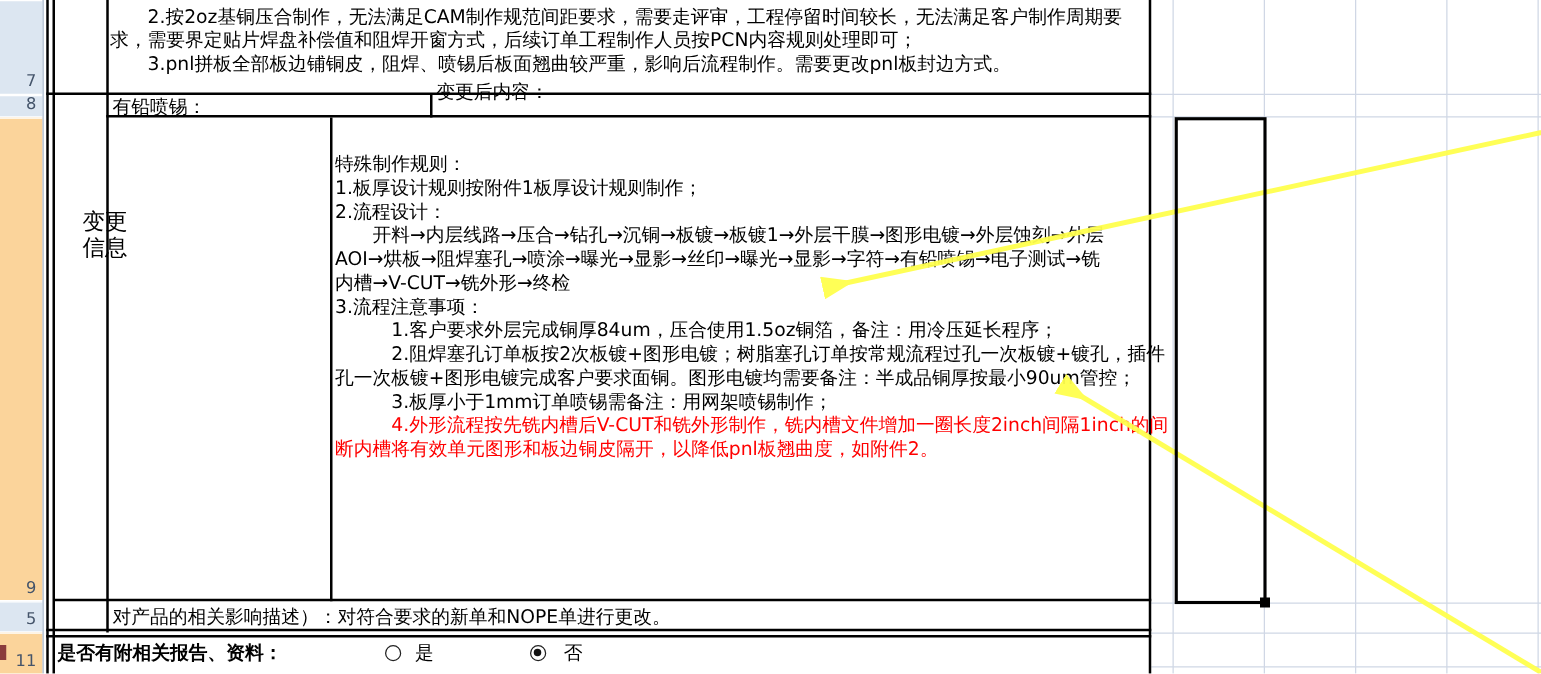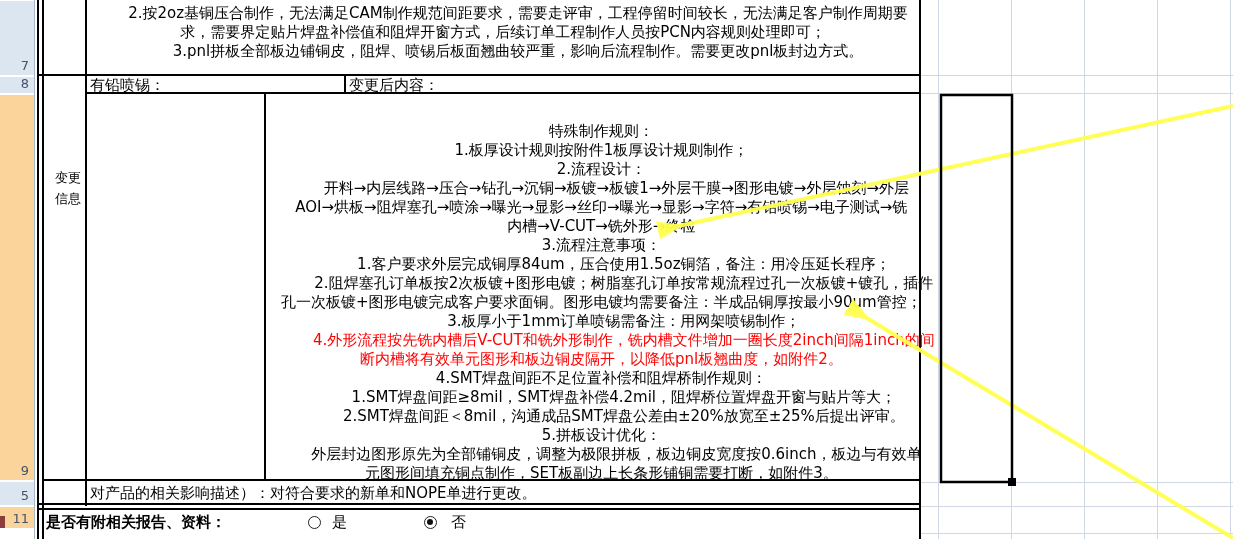--- a/index.html
+++ b/index.html
@@ -9,21 +9,21 @@
   .glh{position:absolute;left:921px;width:312px;height:1px;background:var(--gridline,#D0D7E5);}
   .gutter{position:absolute;left:0;width:34px;box-sizing:border-box;
           display:flex;align-items:flex-end;justify-content:flex-end;
           padding:0 5px 2px 0;font-size:13px;color:var(--row-number-text,#44546A);
           border-top:1px solid #fff;}
   .g-blue{background:var(--gutter-blue,#DCE6F1);}
   .g-orange{background:var(--gutter-orange,#FBD49B);}
   .gutter-edge{position:absolute;left:34px;top:0;width:1px;height:539px;background:#A8B8CC;}
   .row-mark{position:absolute;left:0;top:516px;width:5px;height:12px;background:#8B3C3C;}
   .bline{position:absolute;background:#000;}
-  .txt{position:absolute;font-size:15px;line-height:19px;white-space:pre;text-align:center;}
+  .txt{position:absolute;font-size:15px;line-height:19px;white-space:pre;}
   .red{color:var(--highlight-red,#FF0000);}
   .bold{font-weight:bold;}
   .radio{position:absolute;width:13px;height:13px;border:1.5px solid #222;border-radius:50%;
          box-sizing:border-box;background:#fff;}
   .radio.selected::after{content:"";position:absolute;left:2px;top:2px;width:6px;height:6px;
          border-radius:50%;background:#111;}
   svg.overlay{position:absolute;left:0;top:0;pointer-events:none;}
 </style>
 </head>
 <body>
@@ -46,21 +46,21 @@
     </div>
   <div class="gutter g-blue" style="top:76px;height:17px">
       <span>8</span>
     </div>
   <div class="gutter g-orange" style="top:94px;height:386px">
       <span>9</span>
     </div>
   <div class="gutter g-blue" style="top:481px;height:24px">
       <span>5</span>
     </div>
-  <div class="gutter g-orange" style="top:506px;height:22px">
+  <div class="gutter g-orange" style="top:506px;height:33px">
       <span>11</span>
     </div>
   <div class="gutter-edge"></div>
   <div class="row-mark"></div>
 
   <div class="bline" style="left:37px;top:0;width:2px;height:539px"></div>
   <div class="bline" style="left:42px;top:0;width:2px;height:539px"></div>
   <div class="bline" style="left:85px;top:0;width:2px;height:506px"></div>
   <div class="bline" style="left:264px;top:94px;width:2px;height:387px"></div>
   <div class="bline" style="left:344px;top:76px;width:2px;height:18px"></div>
@@ -68,47 +68,42 @@
   <div class="bline" style="left:37px;top:74px;width:884px;height:2px"></div>
   <div class="bline" style="left:85px;top:92px;width:836px;height:2px"></div>
   <div class="bline" style="left:43px;top:479px;width:878px;height:2px"></div>
   <div class="bline" style="left:37px;top:503px;width:884px;height:2px"></div>
   <div class="bline" style="left:37px;top:508px;width:884px;height:2px"></div>
 
   <div class="txt" style="left:88px;top:4px;width:830px">　　2.按2oz基铜压合制作，无法满足CAM制作规范间距要求，需要走评审，工程停留时间较长，无法满足客户制作周期要
 求，需要界定贴片焊盘补偿值和阻焊开窗方式，后续订单工程制作人员按PCN内容规则处理即可；
 　　3.pnl拼板全部板边铺铜皮，阻焊、喷锡后板面翘曲较严重，影响后流程制作。需要更改pnl板封边方式。</div>
 
-  <div class="txt" style="left:55px;top:167px;line-height:21px;font-size:13px">变更
+  <div class="txt" style="left:66px;top:167px;line-height:21px;font-size:18px">变更
 信息</div>
 
   <div class="txt" style="left:90px;top:77px;line-height:16px">有铅喷锡：</div>
 
-  <div class="txt" style="left:349px;top:77px;line-height:16px">变更后内容：</div>
+  <div class="txt" style="left:349px;top:65px;line-height:16px">变更后内容：</div>
 
 
   <div class="txt" style="left:268px;top:122px"><span>特殊制作规则：
 1.板厚设计规则按附件1板厚设计规则制作；
 2.流程设计：
 　　开料→内层线路→压合→钻孔→沉铜→板镀→板镀1→外层干膜→图形电镀→外层蚀刻→外层
 AOI→烘板→阻焊塞孔→喷涂→曝光→显影→丝印→曝光→显影→字符→有铅喷锡→电子测试→铣
 内槽→V-CUT→铣外形→终检
 3.流程注意事项：
 　　　1.客户要求外层完成铜厚84um，压合使用1.5oz铜箔，备注：用冷压延长程序；
 　　　2.阻焊塞孔订单板按2次板镀+图形电镀；树脂塞孔订单按常规流程过孔一次板镀+镀孔，插件
 孔一次板镀+图形电镀完成客户要求面铜。图形电镀均需要备注：半成品铜厚按最小90um管控；
 　　　3.板厚小于1mm订单喷锡需备注：用网架喷锡制作；
 </span><span class="red">　　　4.外形流程按先铣内槽后V-CUT和铣外形制作，铣内槽文件增加一圈长度2inch间隔1inch的间
 断内槽将有效单元图形和板边铜皮隔开，以降低pnl板翘曲度，如附件2。
-</span><span>4.SMT焊盘间距不足位置补偿和阻焊桥制作规则：
-　　　1.SMT焊盘间距≥8mil，SMT焊盘补偿4.2mil，阻焊桥位置焊盘开窗与贴片等大；
-　　　2.SMT焊盘间距＜8mil，沟通成品SMT焊盘公差由±20%放宽至±25%后提出评审。
-5.拼板设计优化：
-　　外层封边图形原先为全部铺铜皮，调整为极限拼板，板边铜皮宽度按0.6inch，板边与有效单
-元图形间填充铜点制作，SET板副边上长条形铺铜需要打断，如附件3。</span></div>
+</span></div>
 
   <div class="txt bold" style="left:46px;top:513px">是否有附相关报告、资料：</div>
 
   <div class="txt" style="left:90px;top:484px;line-height:18px">对产品的相关影响描述）：对符合要求的新单和NOPE单进行更改。</div>
   <span class="radio" style="left:308px;top:516px"></span>
   <div class="txt" style="left:332px;top:513px">是</div>
   <span class="radio selected" style="left:424px;top:516px"></span>
   <div class="txt" style="left:451px;top:513px">否</div>
 
   <svg class="overlay" width="1233" height="539" viewBox="0 0 1233 539">

